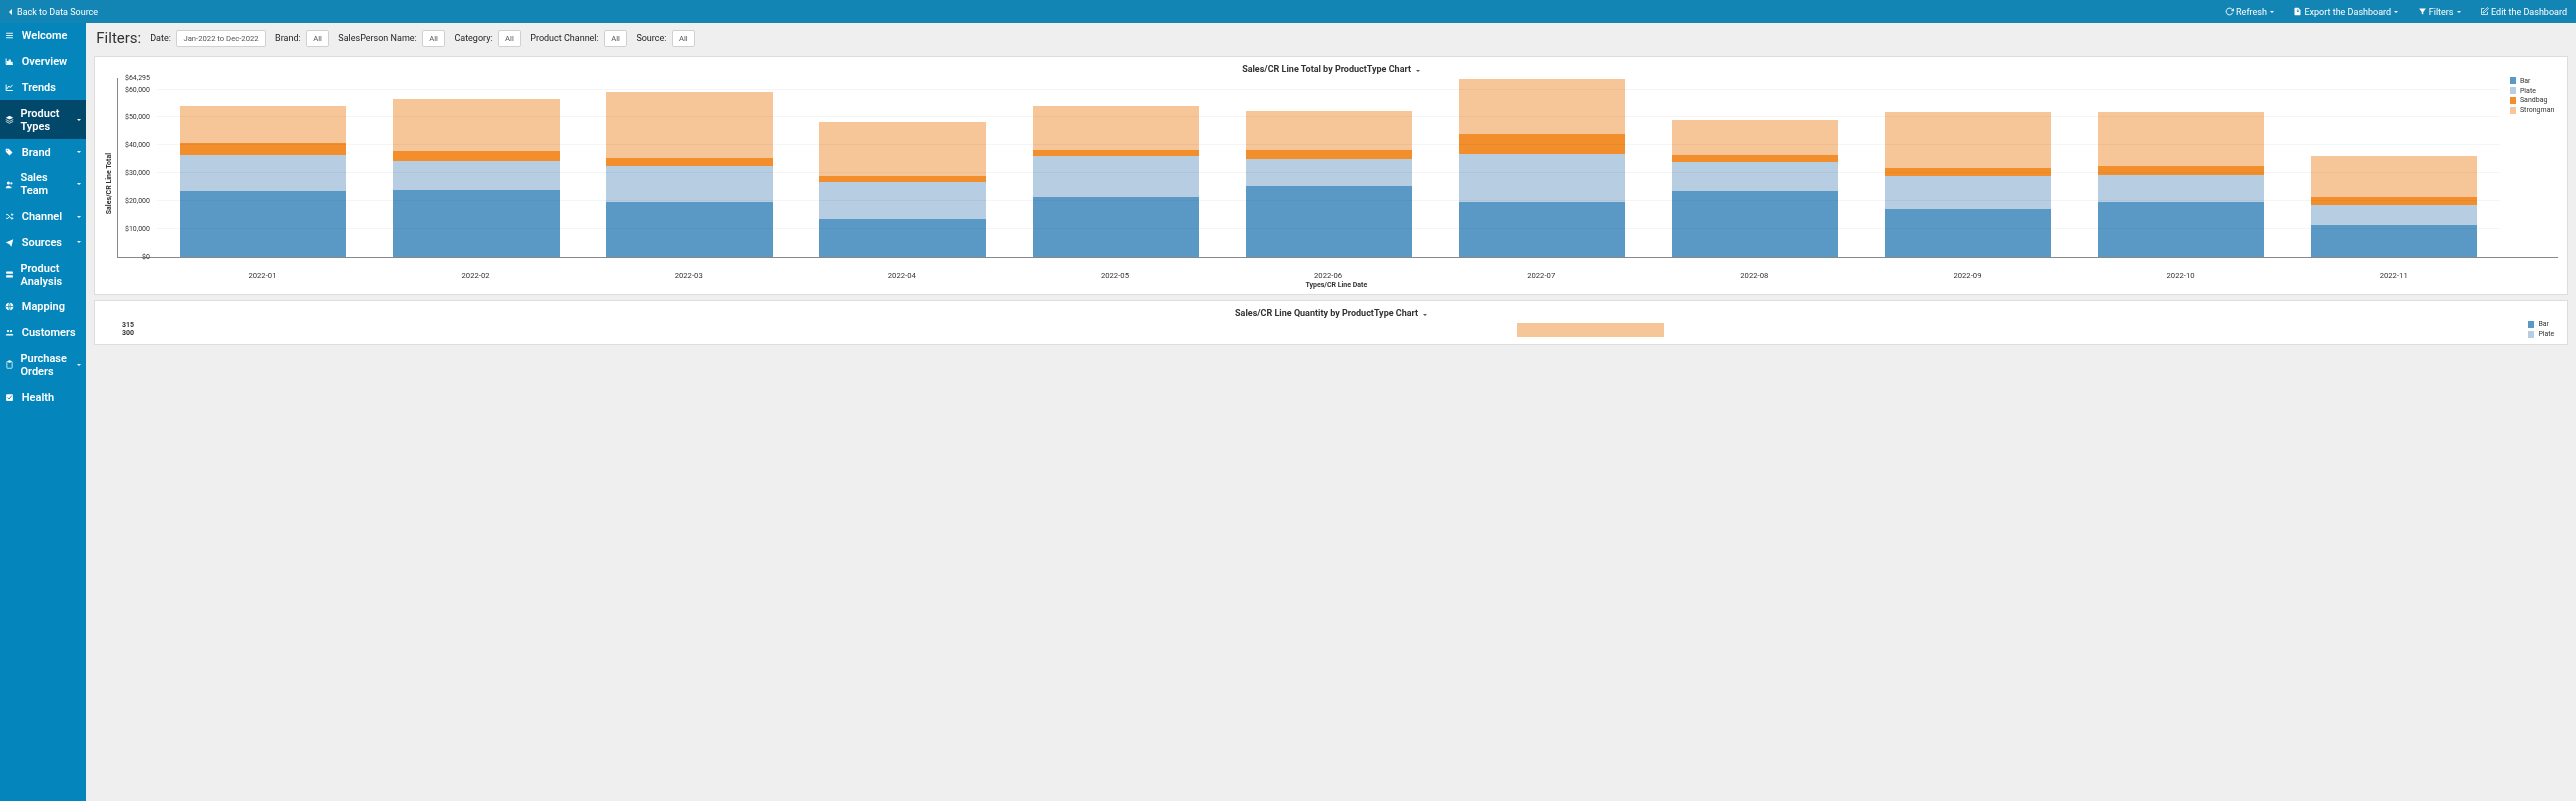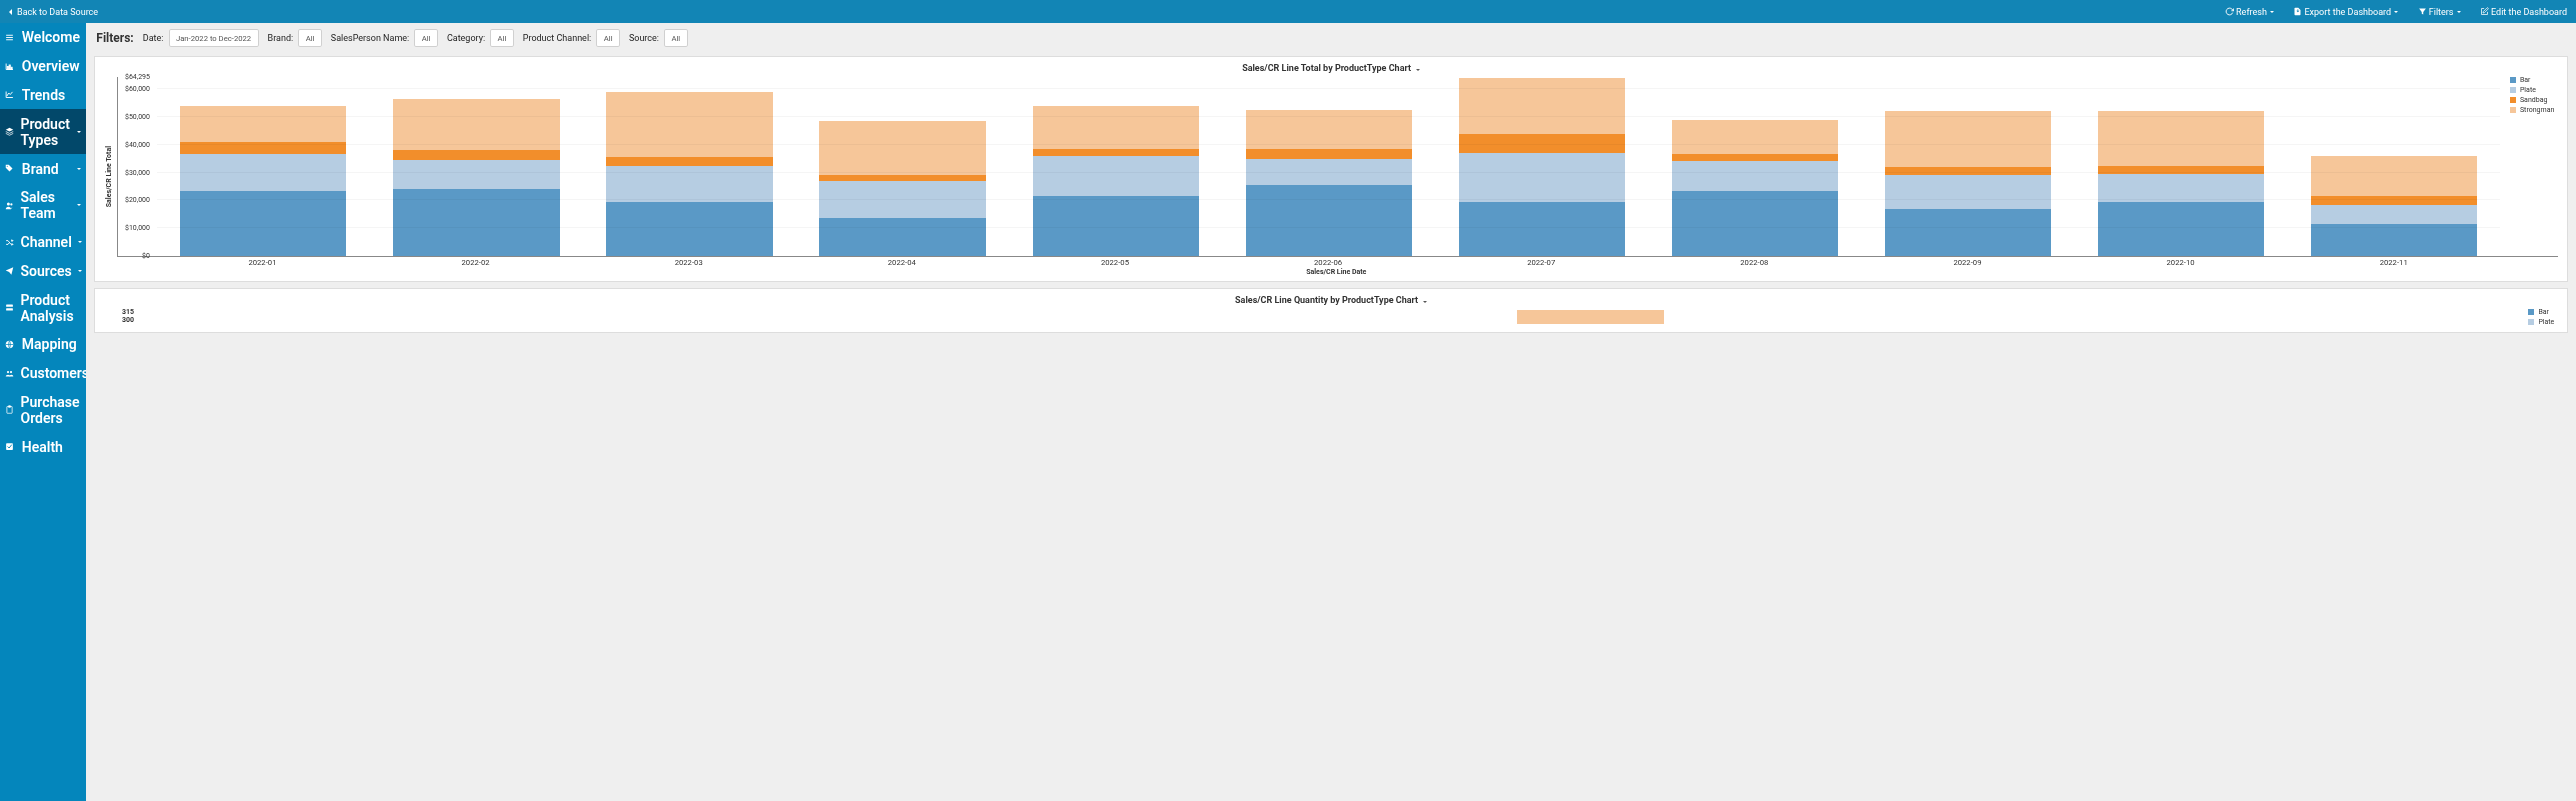--- a/index.html
+++ b/index.html
@@ -12,28 +12,28 @@
 .topbar-btn { display: flex; align-items: center; gap: 2px; cursor: pointer; font-size: 9px; }
 .caret-down { display: inline-block; width: 0; height: 0; border-left: 2.6px solid transparent; border-right: 2.6px solid transparent; border-top: 2.6px solid currentColor; margin-left: 1.3px; }
 .arrow-left { display: inline-block; width: 0; height: 0; border-top: 3.2px solid transparent; border-bottom: 3.2px solid transparent; border-right: 3.9px solid currentColor; }
 
 
 .layout { display: flex; }
 .sidebar { width: 86px; background: #0486bc; color: #fff; min-height: calc(100vh - 23px); flex-shrink: 0; }
 .content { flex: 1; background: #efefef; padding: 0; }
 
 
-.side-item { display: flex; align-items: center; gap: 6.4px; padding: 6.4px 5.1px; font-size: 14px; font-weight: 600; cursor: pointer; }
+.side-item { display: flex; align-items: center; gap: 6.4px; padding: 6.4px 5.1px; font-size: 11px; font-weight: 600; cursor: pointer; }
 .side-item.active { background: #02486a; }
 .side-item .s-icon { width: 10.3px; text-align: center; font-size: 9px; }
 .side-caret { margin-left: auto; }
 
 
 .filters-bar { display: flex; align-items: center; gap: 9px; padding: 6.4px 10.3px; background: #efefef; flex-wrap: wrap; }
-.filters-label { font-weight: 700; font-size: 12px; }
+.filters-label { font-weight: 400; font-size: 15px; }
 .filter-group { display: flex; align-items: center; gap: 5.1px; }
 .filter-name { font-size: 9px; color: #222; }
 .filter-value { background: #fff; border: 0.6px solid #d0d0d0; border-radius: 1.9px; padding: 3.2px 6.4px; font-size: 7.7px; color: #555; cursor: pointer; }
 
 
 .chart-card { background: #fff; border: 0.6px solid #ddd; margin: 2.6px 7.7px 5.1px 7.7px; padding: 6.4px 9px 5.1px 9px; position: relative; }
 .chart-title { text-align: center; font-weight: 700; font-size: 9px; color: #333; margin-bottom: 3.9px; }
 .chart-title .caret-down { border-top-color: #555; margin-left: 2.6px; }
 
 
@@ -42,21 +42,21 @@
 .chart-body { flex: 1; position: relative; }
 .chart-plot { position: relative; height: 180px; display: flex; align-items: flex-end; padding-left: 39px; padding-right: 58px; border-left: 0.6px solid #888; border-bottom: 0.6px solid #888; margin-left: 2.6px; }
 .y-ticks { position: absolute; left: 0; top: 0; bottom: 0; width: 36px; }
 .y-tick { position: absolute; right: 3.9px; font-size: 7px; color: #333; transform: translateY(50%); white-space: nowrap; }
 .gridline { position: absolute; left: 39px; right: 58px; border-top: 0.6px solid rgba(0,0,0,0.04); }
 .bars-row { display: flex; align-items: flex-end; width: 100%; height: 100%; gap: 0; }
 .bar-slot { flex: 1; display: flex; flex-direction: column-reverse; align-items: center; position: relative; height: 100%; }
 .bar-stack { width: 78%; display: flex; flex-direction: column-reverse; }
 .bar-seg { width: 100%; }
 .x-labels { display: flex; padding-left: 39px; padding-right: 58px; margin-left: 2.6px; }
-.x-label { flex: 1; text-align: center; font-size: 7.7px; color: #333; padding-top: 1px; }
+.x-label { flex: 1; text-align: center; font-size: 7.7px; color: #333; padding-top: 13px; }
 .chart-xlabel { text-align: center; font-size: 7px; font-weight: 700; color: #333; margin-top: 1.3px; }
 
 
 .legend { position: absolute; right: 13px; top: 19.3px; font-size: 7px; }
 .legend-item { display: flex; align-items: center; gap: 3.9px; margin-bottom: 1.9px; cursor: pointer; }
 .legend-sw { width: 6.4px; height: 6.4px; }
 
 
 .chart-plot.short { height: 15.4px; border: none; padding-left: 39px; }
 
@@ -409,21 +409,21 @@
               <div class="x-label">2022-03</div>
               <div class="x-label">2022-04</div>
               <div class="x-label">2022-05</div>
               <div class="x-label">2022-06</div>
               <div class="x-label">2022-07</div>
               <div class="x-label">2022-08</div>
               <div class="x-label">2022-09</div>
               <div class="x-label">2022-10</div>
               <div class="x-label">2022-11</div>
             </div>
-          <div class="chart-xlabel">Sales/CR Line Date</div>
+          <div class="chart-xlabel">Types/CR Line Date</div>
         </div>
       </div>
     </div>
 
     <div class="chart-card" style="padding-bottom:0; overflow:hidden; height:45px;">
       <div class="chart-title">
         <span>Sales/CR Line Quantity by ProductType Chart</span>
         <span class="caret-down"></span>
       </div>
       <div class="legend" id="legend2">

